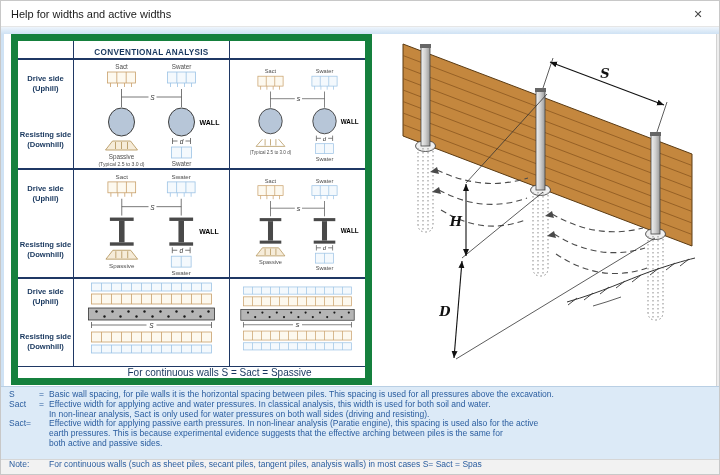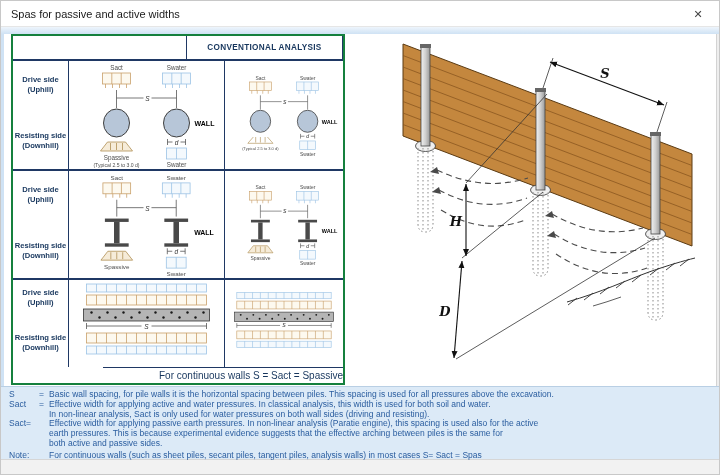--- a/index.html
+++ b/index.html
@@ -11,21 +11,21 @@
   .title { font-size:11px; color:#1a1a1a; }
   .close-btn { position:absolute; top:4px; right:10px; width:22px; height:18px; text-align:center; line-height:18px; font-size:11px; color:#444; }
 
   .topband { height:7px; background:linear-gradient(#eef5fc,#cfe2f4); }
 
   .content { position:relative; height:352px; background:#fff; }
   .edge-left { position:absolute; left:0; top:0; bottom:0; width:3px; background:#cfe2f4; }
   .edge-right { position:absolute; right:0; top:0; bottom:0; width:3px; background:#eee; border-left:1px solid #d3d3d3; }
 
   
-  .htable { position:absolute; left:10px; top:0; width:334px; height:351px; border:2px solid #15803d; display:flex; flex-direction:column; background:#fff;align-items:flex-end; }
+  .htable { position:absolute; left:10px; top:0; width:361px; height:351px; border:7px solid #15803d; display:flex; flex-direction:column; background:#fff; }
   .trow { display:flex; }
   .thead { height:23px; }
   .thead .hcell { font-size:8.2px; font-weight:bold; color:#17365d; text-align:center; padding-top:7px; letter-spacing:.3px; }
   .lcell { width:56px; border-right:1.5px solid #1f3864; position:relative; flex:none; }
   .ccell { width:156px; border-right:1.5px solid #1f3864; flex:none; }
   .ncell { flex:1; }
   .g1 { height:110px; border-top:2px solid #1f3864; }
   .g2 { height:109px; border-top:2px solid #1f3864; }
   .g3 { height:89px;  border-top:2px solid #1f3864; }
   .tfoot { flex:1; border-top:1.5px solid #1f3864; display:flex; align-items:center; }
@@ -57,34 +57,34 @@
   .dot { fill:none; stroke:#8a8a8a; stroke-width:1; stroke-dasharray:1.5,2.5; }
   .arc { fill:none; stroke:#4a4a4a; stroke-width:1.1; stroke-dasharray:6,4; }
   .ldr { stroke:#333; stroke-width:.8; }
   .dimln { stroke:#111; stroke-width:1.1; }
   .dimL { font-family:"DejaVu Serif",serif; font-style:italic; font-weight:bold; font-size:13px; fill:#111; text-anchor:middle; }
   .gh { stroke:#333; stroke-width:.9; }
 
   
   .legend { height:73px; background:#dceaf7; border-top:1px solid #b9cfe4; padding:3px 6px 0 8px; }
   .legend-row { display:flex; font-size:8.5px; line-height:9.8px; color:#2a5d9f; }
-  .legend-row.note { margin-top:2px; }
+  .legend-row.note { margin-top:11px; }
   .lg-term { width:30px; flex:none; }
   .lg-eq { width:10px; flex:none; }
   .lg-text { flex:1; white-space:pre-line; }
 
   .statusbar { height:17px; background:#f2f2f2; border-top:1px solid #d6d6d6; }
 </style>
 </head>
 <body>
 
 <div class="window">
 
   <div class="titlebar">
-    <span class="title">Spas for passive and active widths</span>
+    <span class="title">Help for widths and active widths</span>
     <span class="close-btn">✕</span>
   </div>
   <div class="topband"></div>
 
   <div class="content">
     <div class="edge-left"></div>
     <div class="edge-right"></div>
 
     <div class="htable">
 

